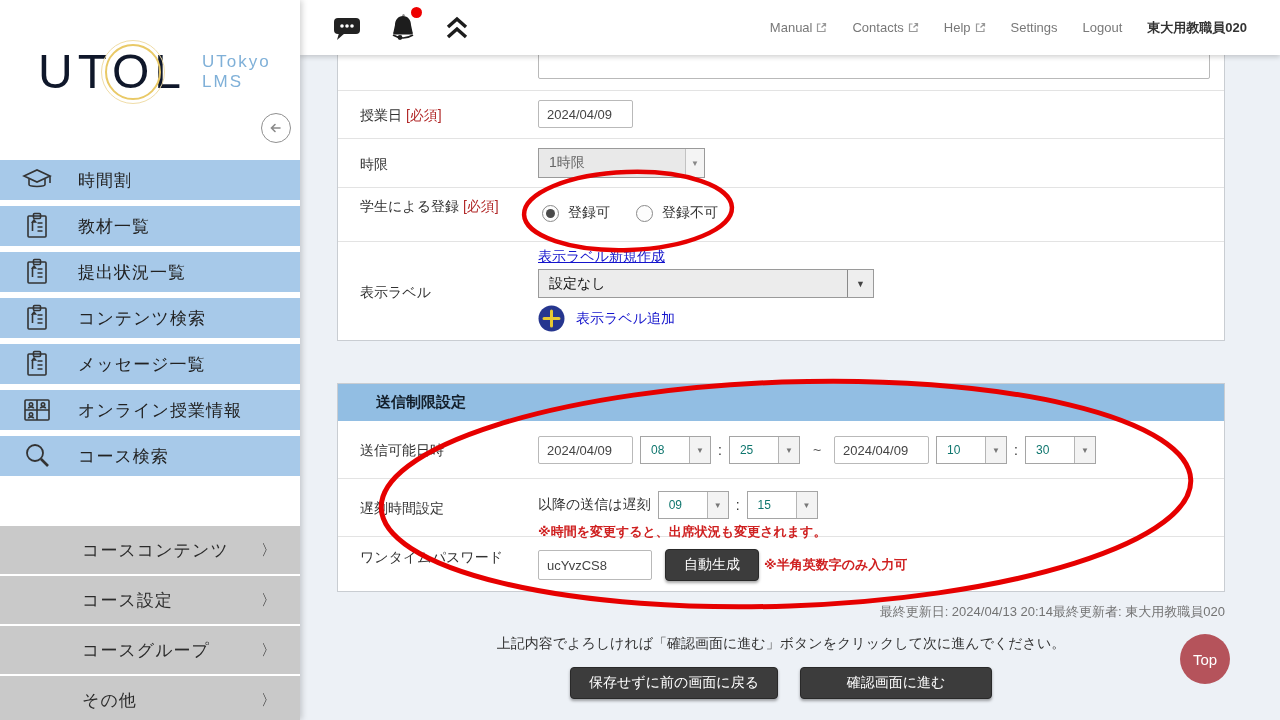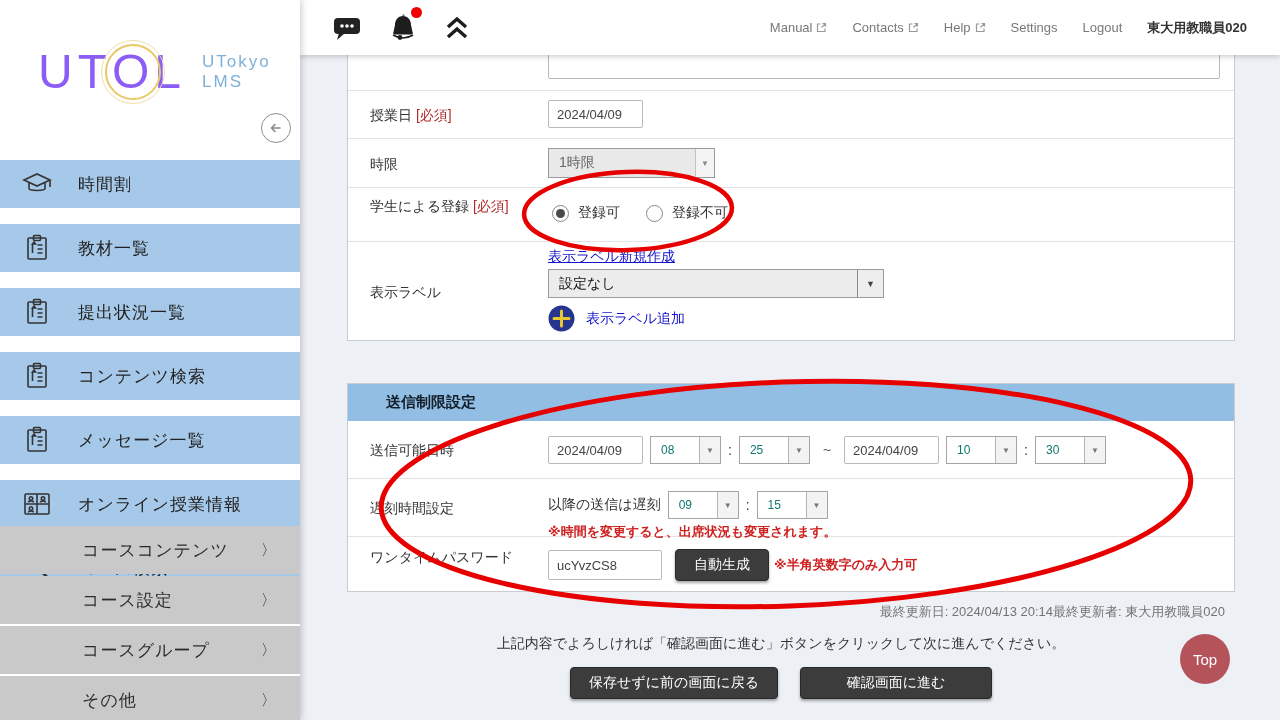--- a/index.html
+++ b/index.html
@@ -3,32 +3,32 @@
 <meta charset="utf-8">
 <style>
   * { margin:0; padding:0; box-sizing:border-box; }
   html,body { width:1280px; height:720px; overflow:hidden;
     font-family:"Liberation Sans","DejaVu Sans",sans-serif; background:#edf1f6; }
 
   
   .sidebar { position:absolute; left:0; top:0; width:300px; height:720px;
     background:#fff; z-index:5; box-shadow:2px 0 6px rgba(0,0,0,.18); }
   .logo-row { position:absolute; left:38px; top:44px; display:flex; align-items:center; }
-  .logo-utol { font-size:48px; font-weight:300; color:#8b5cf6; letter-spacing:5px; }
+  .logo-utol { font-size:48px; font-weight:300; color:#0f172a; letter-spacing:5px; }
   .logo-o { position:relative; display:inline-block; }
   .logo-o::before { content:""; position:absolute; left:50%; top:50%; width:52px; height:52px;
     transform:translate(-50%,-50%); border:2px solid #e9c966; border-radius:50%; }
   .logo-o::after { content:""; position:absolute; left:50%; top:50%; width:62px; height:62px;
     transform:translate(-50%,-50%); border:1px solid #f0dda8; border-radius:50%; }
   .logo-sub { margin-left:16px; font-size:17px; color:#7fb0d8; line-height:1.15; letter-spacing:2px; }
   .collapse-btn { position:absolute; left:261px; top:113px; width:30px; height:30px;
     border-radius:50%; border:1.5px solid #909090; background:#fff; display:flex;
     align-items:center; justify-content:center; cursor:pointer; }
   .menu-blue { position:absolute; top:160px; left:0; right:0; }
-  .mi { height:48px; margin-bottom:16px; background:#a7c9e9; display:flex;
+  .mi { height:40px; margin-bottom:6px; background:#a7c9e9; display:flex;
     align-items:center; padding-left:20px; cursor:pointer; }
   .mi .ic { width:34px; height:34px; margin-right:24px; display:flex;
     align-items:center; justify-content:center; }
   .mi .lb { font-size:17px; color:#222; letter-spacing:1px; }
   .menu-gray { position:absolute; top:526px; left:0; right:0; }
   .gi { height:48px; margin-bottom:2px; background:#c9c9c9; display:flex;
     align-items:center; justify-content:space-between; padding:0 24px 0 82px; cursor:pointer; }
   .gi .lb { font-size:17px; color:#2b2b2b; letter-spacing:1px; }
   .gi .ch { font-size:15px; color:#2b2b2b; }
 
@@ -41,21 +41,21 @@
     border-radius:50%; background:#ee0000; }
   .tb-links { margin-left:auto; display:flex; align-items:center; gap:25px;
     padding-right:33px; font-size:13px; color:#787878; }
   .tb-link { display:flex; align-items:center; gap:4px; cursor:pointer; }
   .tb-user { color:#333; font-weight:bold; font-size:13px; }
 
   
   .content { position:absolute; left:300px; top:55px; width:980px; height:665px;
     background:#edf1f6; overflow:hidden; }
   .card { position:absolute; left:37px; width:888px; background:#fff;
-    border:1px solid #c9cdd2;margin-left:10px; }
+    border:1px solid #c9cdd2; }
   .card1 { top:-8px; height:294px; }
   .card2 { top:328px; height:209px; }
   .r { position:absolute; left:0; right:0; border-bottom:1px solid #e3e3e3; }
   .r0 { top:0; height:43px; }
   .r1 { top:43px; height:48px; }
   .r2 { top:91px; height:49px; }
   .r3 { top:140px; height:54px; }
   .r4 { top:194px; height:100px; border-bottom:none; }
   .lbl { position:absolute; left:22px; font-size:14px; color:#333; }
   .req { color:#b22a2a; }

